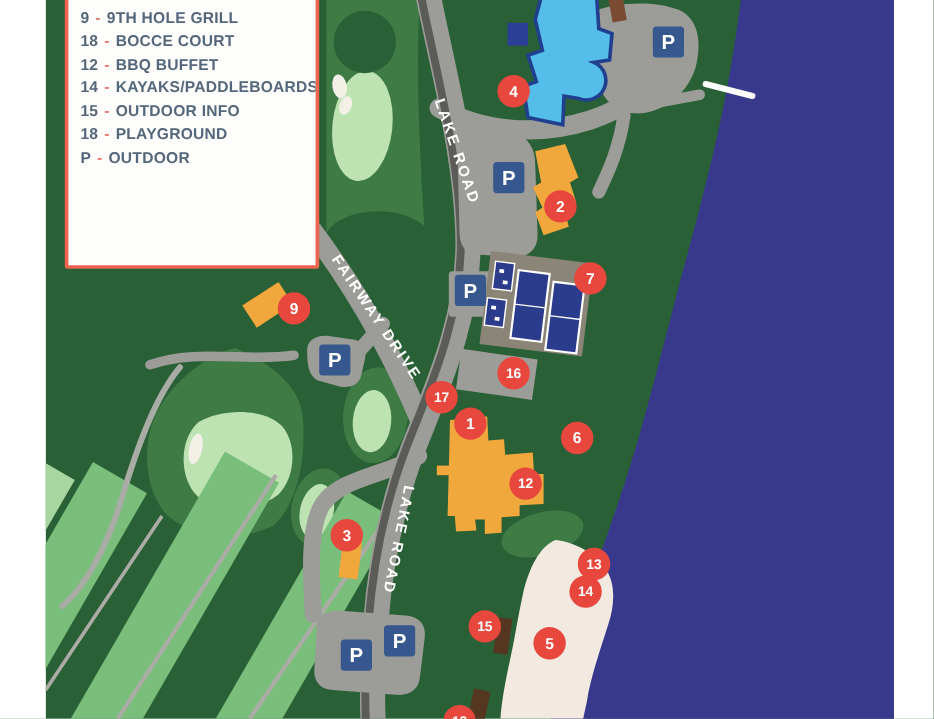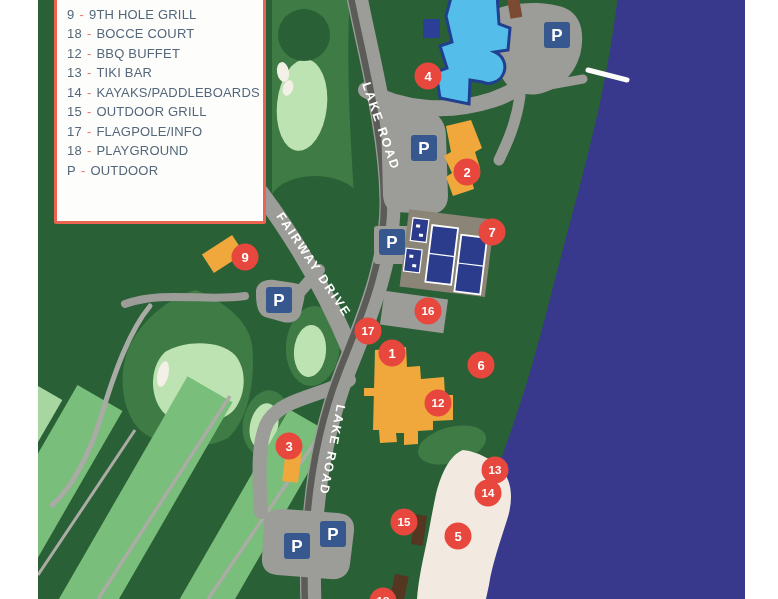--- a/index.html
+++ b/index.html
@@ -14,21 +14,21 @@
   .sd{font-size:13px;}
   .dd{font-size:11.5px;}
   .p-label{fill:#ffffff;font-weight:bold;font-size:17px;text-anchor:middle;}
   
   #legend{
     position:absolute;left:54px;top:-22px;width:212px;height:246px;
     background:#FDFDFB;border:3px solid #EC6450;border-radius:2px;
     box-sizing:border-box;padding:4px 0 0 10px;overflow:hidden;
   }
   .lg-row{height:19.5px;line-height:19.5px;white-space:nowrap;
-    font-size:13px;font-weight:normal;color:#54677B;letter-spacing:0.2px;}
+    font-size:13px;font-weight:bold;color:#54677B;letter-spacing:0.2px;}
   .lg-dash{color:#E9766B;margin:0 5px;}
 </style>
 </head>
 <body>
 
 <div id="map-wrap">
 <svg width="778" height="599" viewBox="0 0 778 599">
   <defs>
     <clipPath id="mapClip">
           <rect x="38" y="0" width="707" height="599"></rect>
@@ -224,19 +224,17 @@
     </g>
   </g>
 </svg>
 </div>
 
 <div id="legend">
   <div class="lg-row"><span>8</span><span class="lg-dash">-</span><span>POOL/SNACK BAR</span></div>
   <div class="lg-row"><span>9</span><span class="lg-dash">-</span><span>9TH HOLE GRILL</span></div>
   <div class="lg-row"><span>18</span><span class="lg-dash">-</span><span>BOCCE COURT</span></div>
   <div class="lg-row"><span>12</span><span class="lg-dash">-</span><span>BBQ BUFFET</span></div>
-  <div class="lg-row"><span>13</span><span class="lg-dash">-</span><span>TIKI BAR</span></div>
   <div class="lg-row"><span>14</span><span class="lg-dash">-</span><span>KAYAKS/PADDLEBOARDS</span></div>
-  <div class="lg-row"><span>15</span><span class="lg-dash">-</span><span>OUTDOOR GRILL</span></div>
-  <div class="lg-row"><span>17</span><span class="lg-dash">-</span><span>FLAGPOLE/INFO</span></div>
+  <div class="lg-row"><span>15</span><span class="lg-dash">-</span><span>OUTDOOR INFO</span></div>
   <div class="lg-row"><span>18</span><span class="lg-dash">-</span><span>PLAYGROUND</span></div>
   <div class="lg-row"><span>P</span><span class="lg-dash">-</span><span>OUTDOOR</span></div>
 </div>
 
 </body></html>

